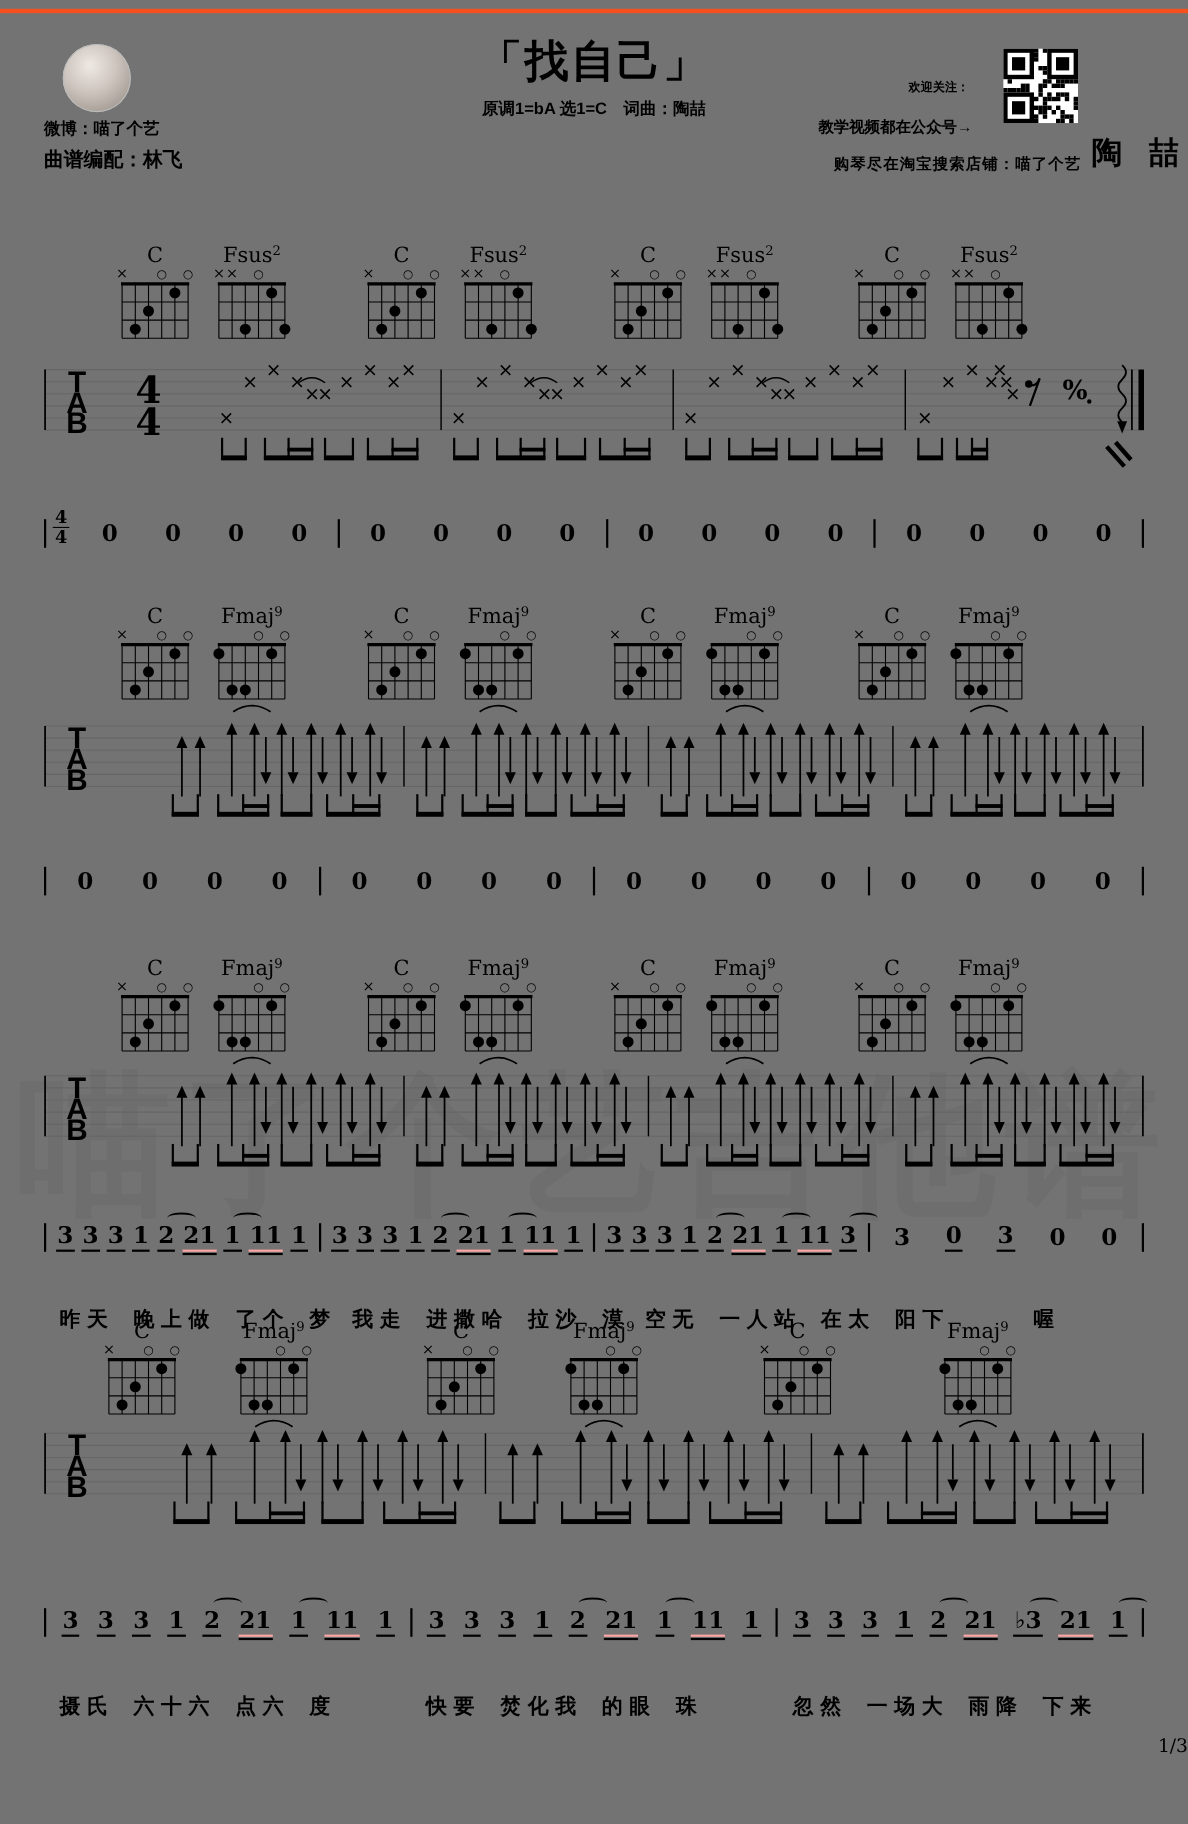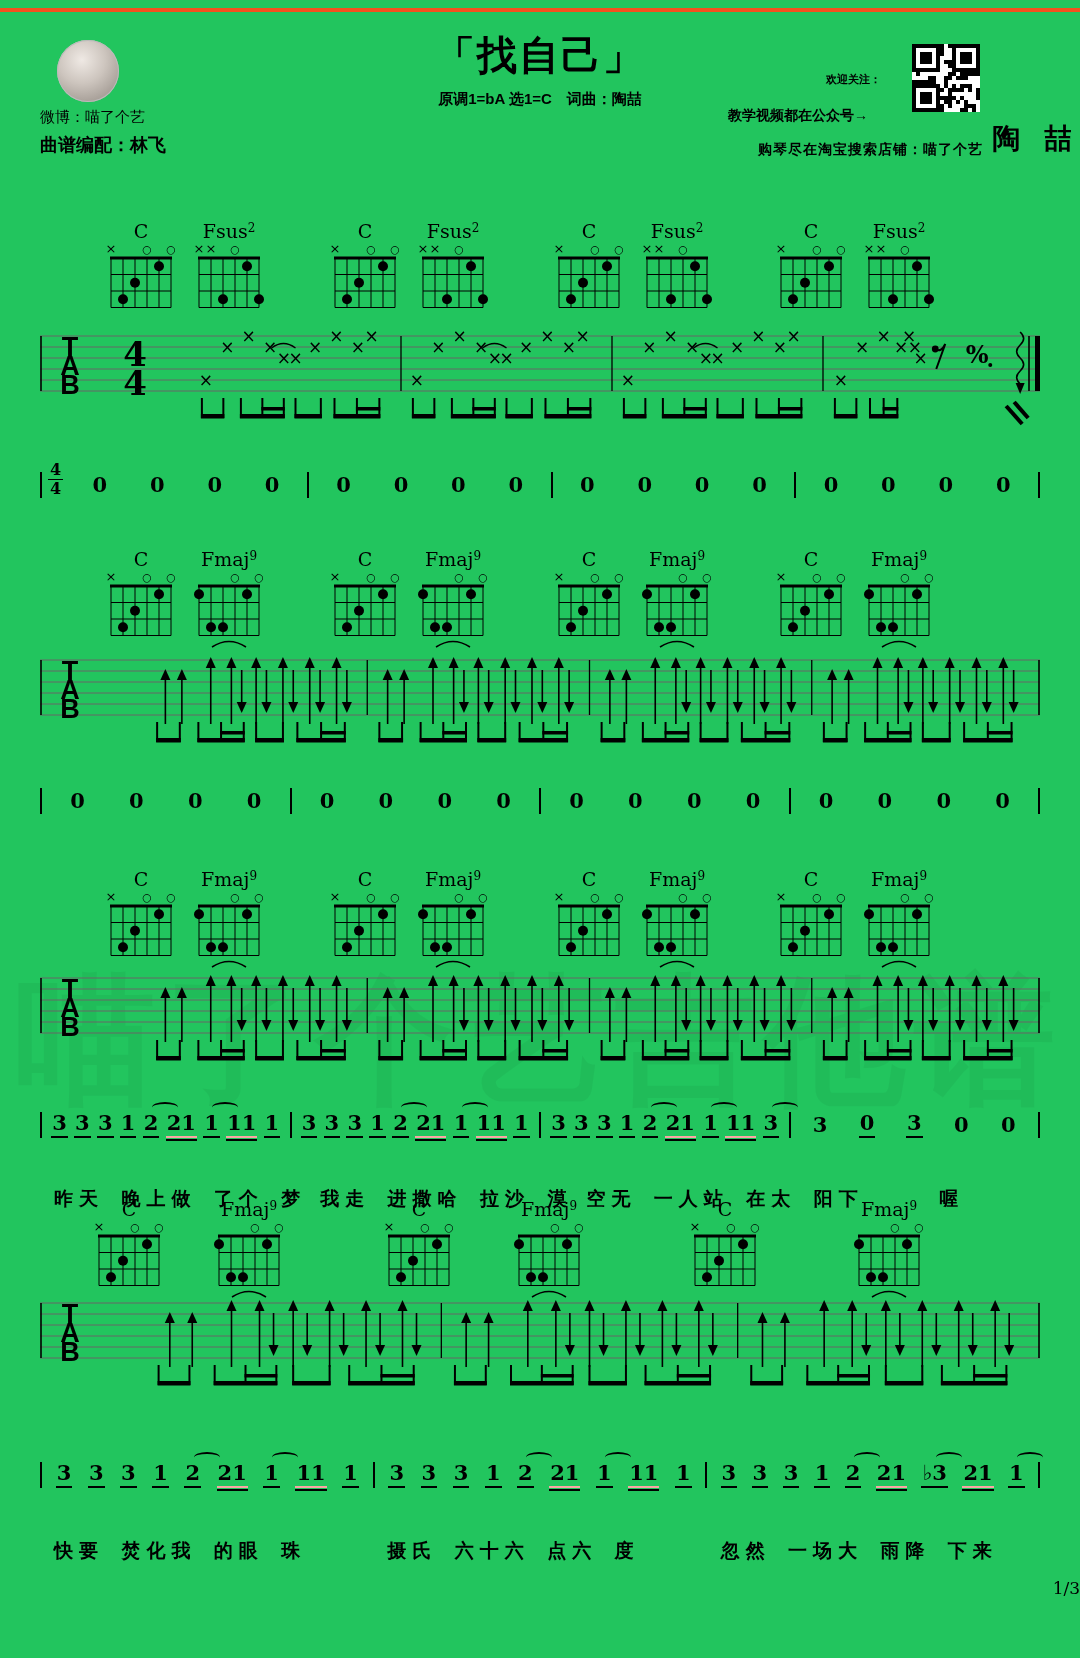--- a/index.html
+++ b/index.html
@@ -1,26 +1,26 @@
 <!DOCTYPE html>
 <html><head>
 <meta charset="utf-8">
 <style>
   html,body{margin:0;padding:0;background:#fff}
-  .page{position:relative;width:1080px;height:1658px;background:#22c55e;
+  .page{position:relative;width:1080px;height:1658px;background:#737373;
         font-family:"Liberation Sans",sans-serif;color:#000;overflow:hidden}
   .topbar{position:absolute;left:0;top:8px;width:100%;height:4px;background:#f4511e}
   .hdr{position:absolute;white-space:nowrap}
   .title{left:0;right:0;top:28px;text-align:center;font-size:40px;font-weight:bold;letter-spacing:2px}
   .keyline{left:0;right:0;top:90px;text-align:center;font-size:15px;font-weight:bold}
   .artist{left:0;right:0;top:120px;text-align:right;font-size:28px;font-weight:bold;letter-spacing:8px}
-  .weibo{left:40px;top:108px;font-size:15px;font-weight:normal}
+  .weibo{left:40px;top:108px;font-size:15px;font-weight:bold}
   .arranger{left:40px;top:133px;font-size:18px;font-weight:bold}
   .follow{left:826px;top:72px;font-size:11px;font-weight:bold}
-  .wechat{left:728px;top:107px;font-size:14px;font-weight:bold}
+  .wechat{left:744px;top:107px;font-size:14px;font-weight:bold}
   .taobao{left:758px;top:141px;font-size:14px;font-weight:bold;letter-spacing:1px}
   .avatar{position:absolute;left:57px;top:40px;width:62px;height:62px;border-radius:50%;
           background:radial-gradient(circle at 40% 32%,#efe9e4 0%,#cdc5be 42%,#8d857e 100%);
           box-shadow:inset 0 0 0 1px #bbb}
   .qr{position:absolute;left:912px;top:44px}
   .wm{position:absolute;left:50%;top:948px;transform:translateX(-50%);font-size:140px;font-weight:bold;
       color:rgba(0,0,0,0.045);white-space:nowrap;letter-spacing:10px;pointer-events:none}
   .numrow{position:absolute;left:40px;width:1000px;display:flex;align-items:flex-end}
   .nmeasure{flex:1;display:flex;justify-content:space-around;align-items:flex-end;padding:0 6px}
   .nbar{width:2px;background:#000;height:26px;align-self:flex-end;margin-bottom:0}
@@ -1496,19 +1496,19 @@
           <span class="num u1">1</span>
           <span class="num u1 tie">2</span>
           <span class="num u2">21</span>
           <span class="num u1 tie">♭3</span>
           <span class="num u2">21</span>
           <span class="num u1 tie">1</span>
         </div>
         <div class="nbar"></div>
       </div>
       <div class="lyricrow" style="top: 1538px;">
+        <div class="lmeasure">摄氏 六十六 点六 度</div>
         <div class="lmeasure">快要 焚化我 的眼 珠</div>
-        <div class="lmeasure">摄氏 六十六 点六 度</div>
         <div class="lmeasure">忽然 一场大 雨降 下来</div>
       </div>
     </div>
   <div class="pagenum">1/3</div>
 </div>
 
 </body></html>

